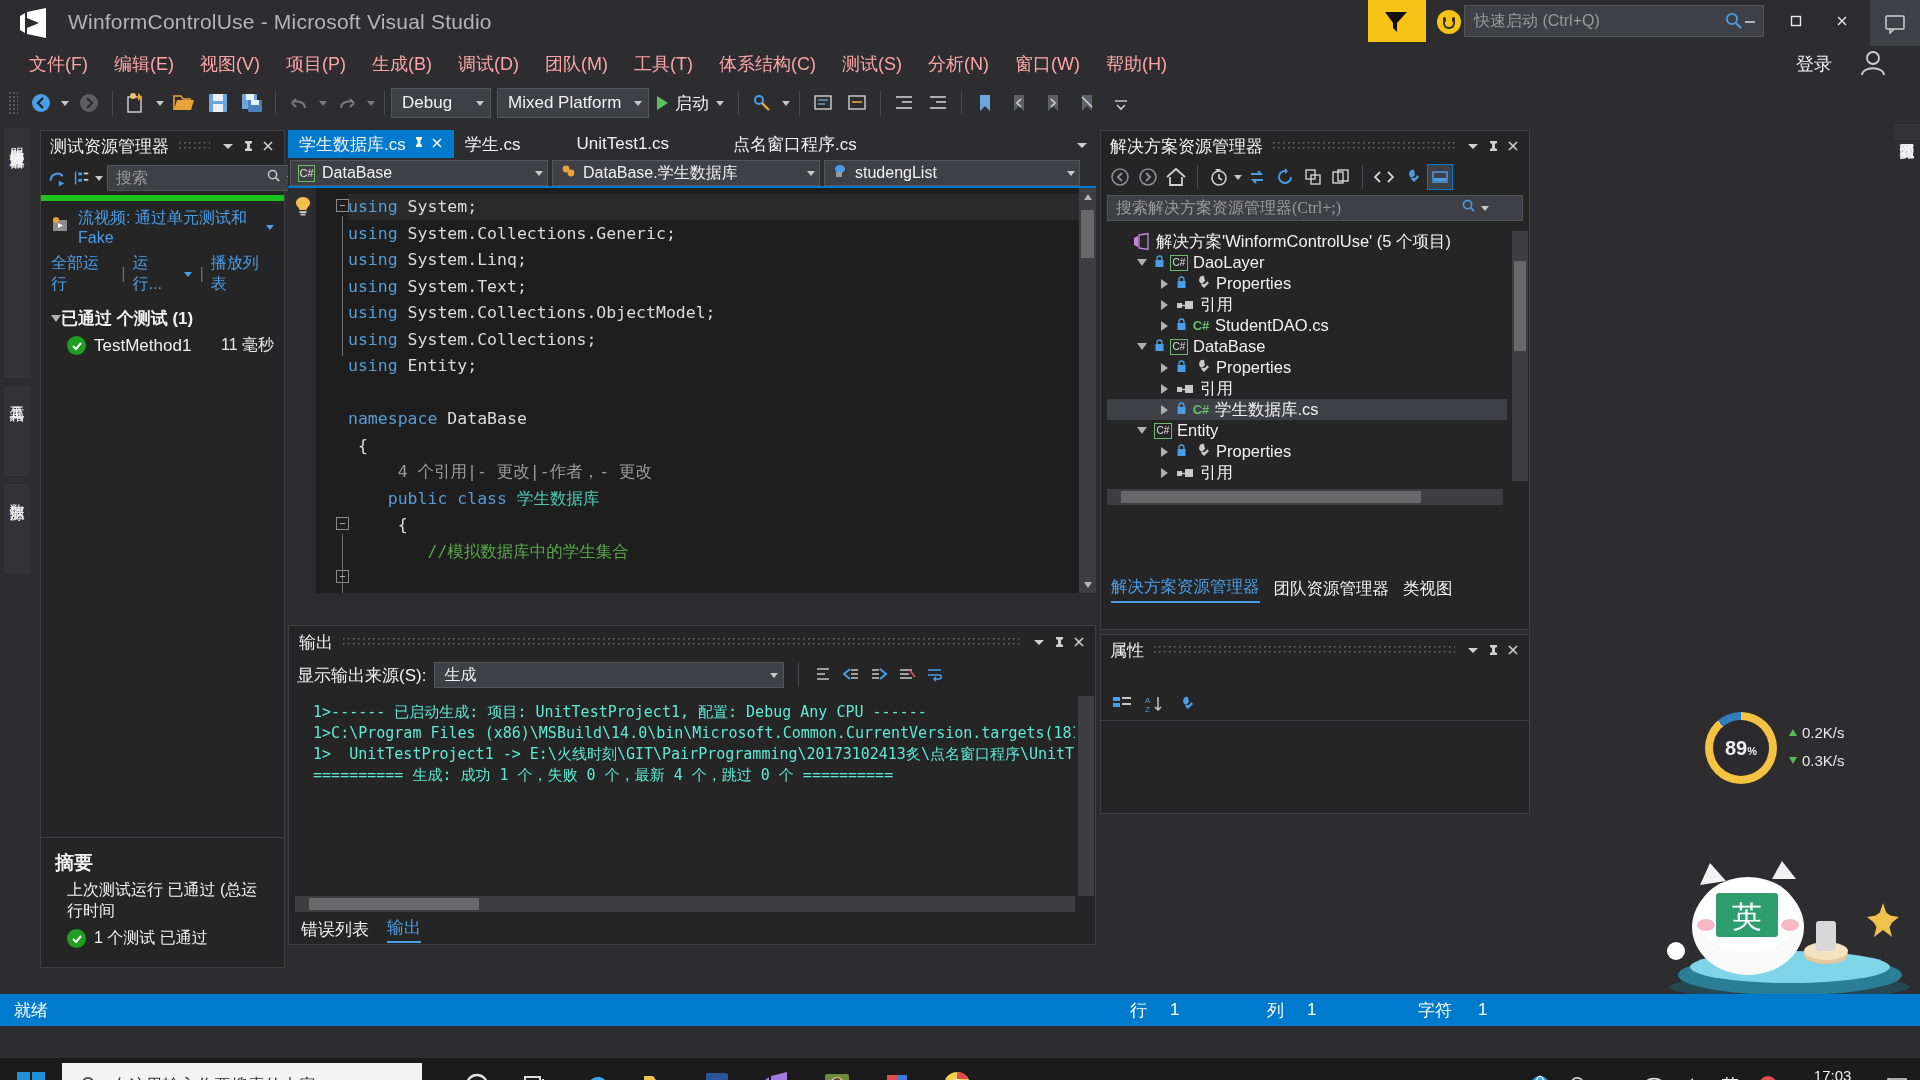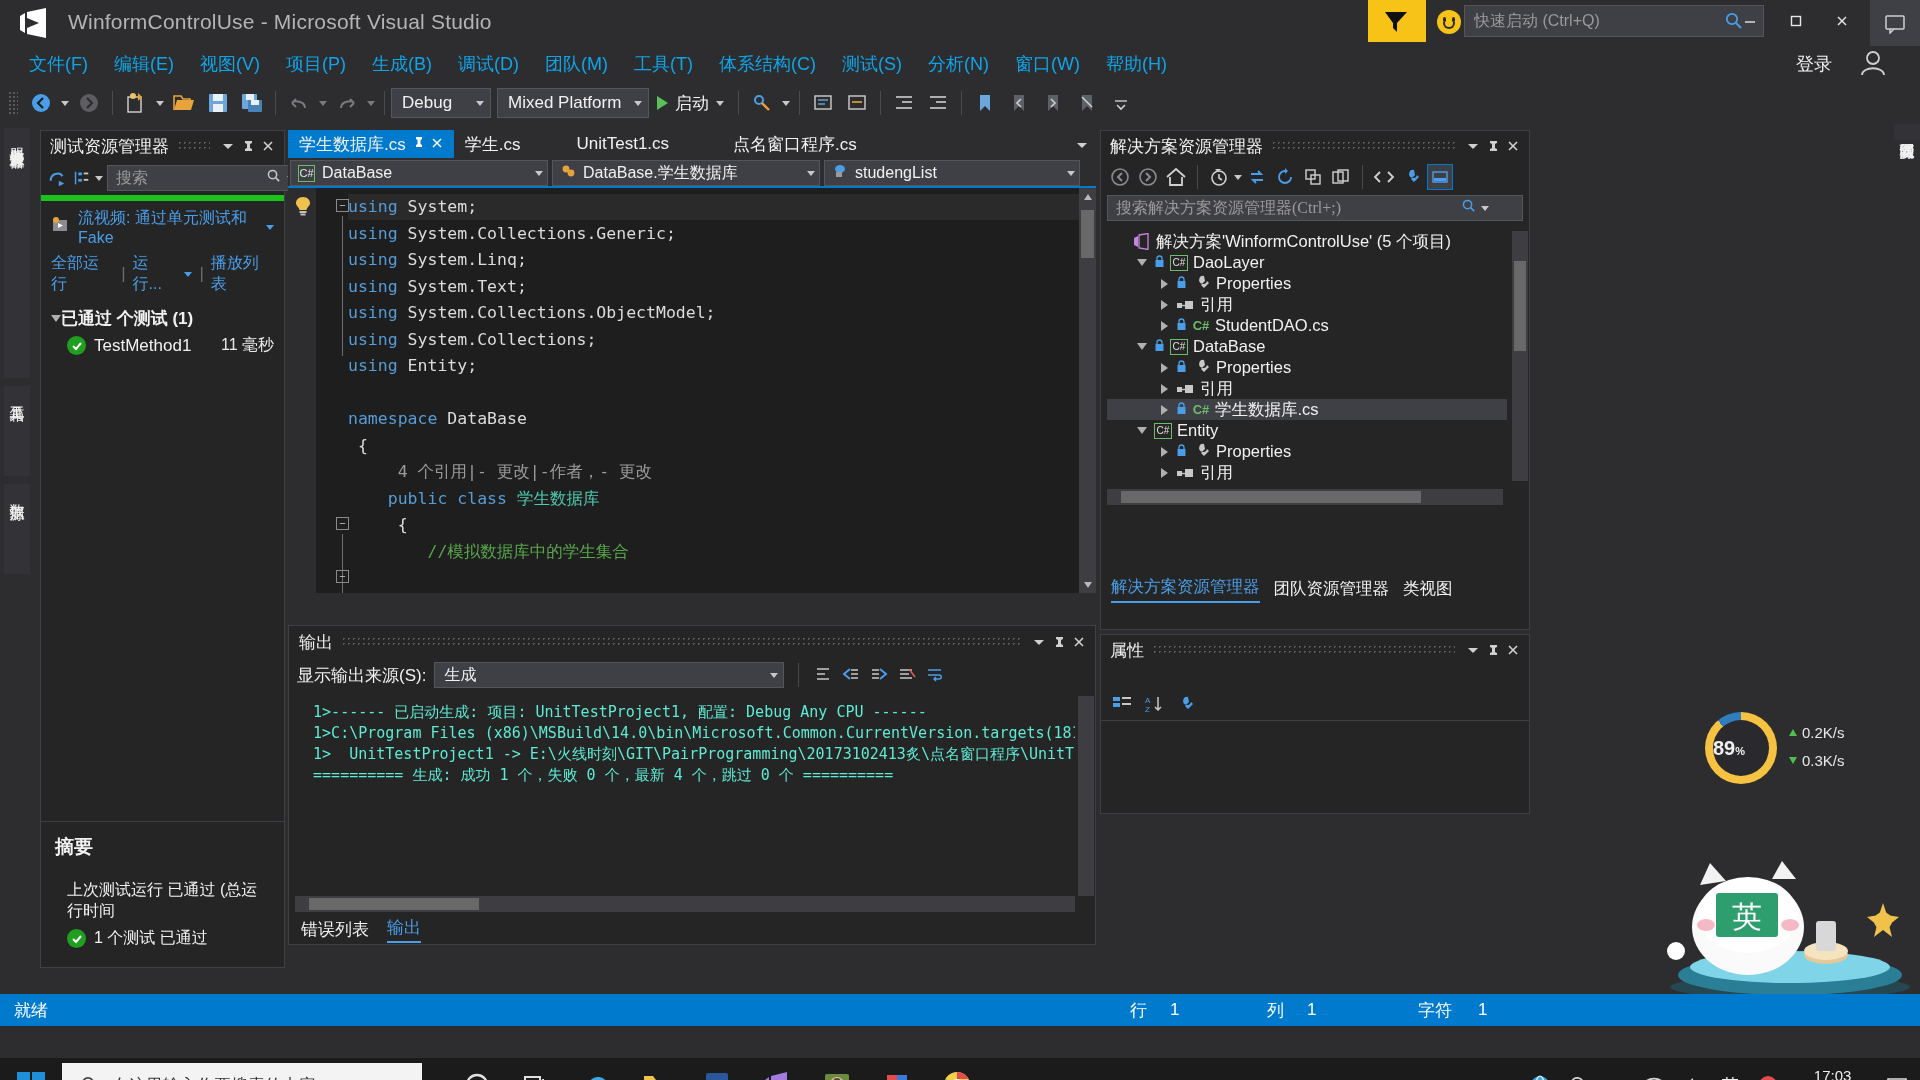--- a/index.html
+++ b/index.html
@@ -24,21 +24,21 @@
   .quick-launch { position:absolute; left:1464px; top:5px; width:300px; height:32px; background:#3f3f46; border:1px solid #555; display:flex; align-items:center; }
   .quick-launch input { background:transparent; border:none; outline:none; color:#c8c8c8; font-size:16px; width:255px; padding-left:9px; font-family:inherit;}
   .quick-launch input::placeholder{ color:#9a9a9a; }
   .ql-icon { margin-left:4px; }
   .win-btns { position:absolute; right:55px; top:6px; display:flex; gap:0; }
   .win-btn { width:46px; height:30px; display:flex; align-items:center; justify-content:center; color:#e6e6e6;}
   .feedback-btn { position:absolute; right:0px; top:0px; width:50px; height:46px; background:#3f3f46; display:flex; align-items:center; justify-content:center;}
 
   
   .menubar { position:absolute; left:0; top:46px; width:1920px; height:36px; display:flex; align-items:center; padding-left:16px; }
-  .menu-item { font-size:18px; color:#0ea5e9; padding:3px 13px; white-space:nowrap;}
+  .menu-item { font-size:18px; color:#fca5a5; padding:3px 13px; white-space:nowrap;}
   .signin { position:absolute; right:88px; top:52px; font-size:18px; color:#f1f1f1; }
   .user-ico { position:absolute; right:30px; top:48px; width:34px; height:30px; }
 
   
   .toolbar { position:absolute; left:0; top:82px; width:1920px; height:42px; background:#2d2d30; display:flex; align-items:center; padding-left:8px; }
   .grip { width:10px; height:24px; margin-right:6px;
     background-image: radial-gradient(#5a5a5f 1px, transparent 1px);
     background-size:4px 4px; }
   .tb-btn { width:34px; height:32px; display:flex; align-items:center; justify-content:center; position:relative;}
   .tb-caret { width:14px; height:32px; display:flex; align-items:center; justify-content:center; }
@@ -70,21 +70,21 @@
   .tlink { color:#4a9ee8; font-size:16px; }
   .test-links { display:flex; align-items:center; gap:7px; padding:6px 10px; }
   .vdiv { color:#6d6d70; }
   .group-row { display:flex; align-items:center; padding:6px 10px 2px 10px; font-weight:bold; font-size:17px;}
   .tri-r { width:0;height:0;border-top:5px solid transparent;border-bottom:5px solid transparent;border-left:7px solid #b0b0b0;}
   .tri-d { width:0;height:0;border-left:5px solid transparent;border-right:5px solid transparent;border-top:7px solid #b0b0b0;}
   .test-row { display:flex; align-items:center; gap:8px; padding:3px 10px 3px 26px; font-size:17px; }
   .check-circle { width:19px;height:19px;border-radius:50%;background:#1f9e1f;display:flex;align-items:center;justify-content:center;flex:none;}
   .test-dur { margin-left:auto; font-size:16px; color:#e8e8e8; }
   .summary-box { position:absolute; left:0; bottom:0; width:100%; border-top:1px solid #3f3f46; padding:12px 14px 18px 14px; }
-  .summary-title { font-size:19px; font-weight:bold; margin-bottom:20px;}
+  .summary-title { font-size:19px; font-weight:bold; margin-bottom:4px;}
   .summary-line { font-size:16px; margin-left:12px; }
   .summary-pass { display:flex; align-items:center; gap:8px; margin-left:12px; margin-top:6px; font-size:16px;}
 
   
   .editor-wrap { position:absolute; left:288px; top:130px; width:808px; height:838px; }
   .tabstrip { height:28px; display:flex; align-items:flex-end; }
   .etab { height:28px; display:flex; align-items:center; gap:7px; padding:0 11px; font-size:17px; color:#f1f1f1; white-space:nowrap;}
   .etab.active { background:#007acc; }
   .etab .pin { font-size:13px; }
   .etab .x { font-size:16px; }
@@ -147,21 +147,21 @@
   .prop-toolbar { height:34px; display:flex; align-items:center; gap:6px; padding:0 8px; border-bottom:1px solid #3f3f46;}
 
   
   .rtab { position:absolute; right:0; top:124px; width:26px; background:#333337; writing-mode:vertical-rl; text-orientation:upright;
           font-size:15px; color:#f1f1f1; padding:8px 4px; }
 
   
   .net-widget { position:absolute; left:1705px; top:710px; width:180px; height:75px; }
   .net-ring { position:absolute; left:0; top:2px; width:72px; height:72px; border-radius:50%;
      background: conic-gradient(#f5c242 0deg 320deg, #2f7fbf 320deg 360deg); }
-  .net-ring-in { position:absolute; left:8px; top:8px; width:56px; height:56px; border-radius:50%; background:#2a2a2e; display:flex; align-items:center; }
+  .net-ring-in { position:absolute; left:8px; top:8px; width:56px; height:56px; border-radius:50%; background:#2a2a2e; display:flex; align-items:center; justify-content:center;}
   .net-pct { font-size:20px; color:#f0f0f0; font-weight:bold; }
   .net-pct small{ font-size:11px; }
   .net-line { position:absolute; display:flex; align-items:center; gap:5px; font-size:15px; color:#e8e8e8;}
   .arrow-up { width:0;height:0;border-bottom:7px solid #4fc04f;border-left:4px solid transparent;border-right:4px solid transparent;}
   .arrow-dn { width:0;height:0;border-top:7px solid #4fc04f;border-left:4px solid transparent;border-right:4px solid transparent;}
 
   
   .mascot { position:absolute; left:1640px; top:855px; width:280px; height:145px; }
 
   

